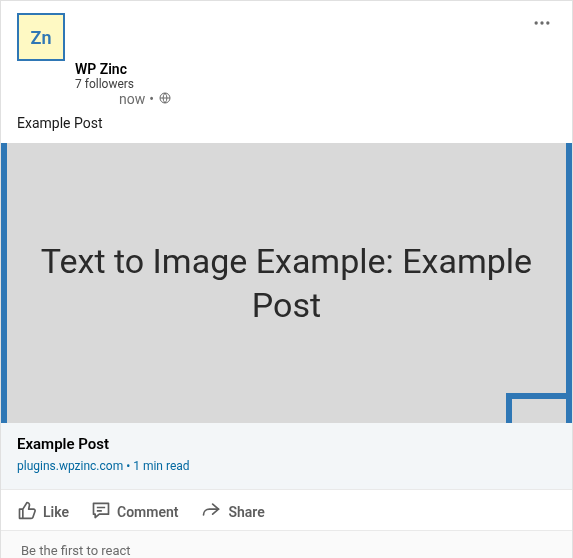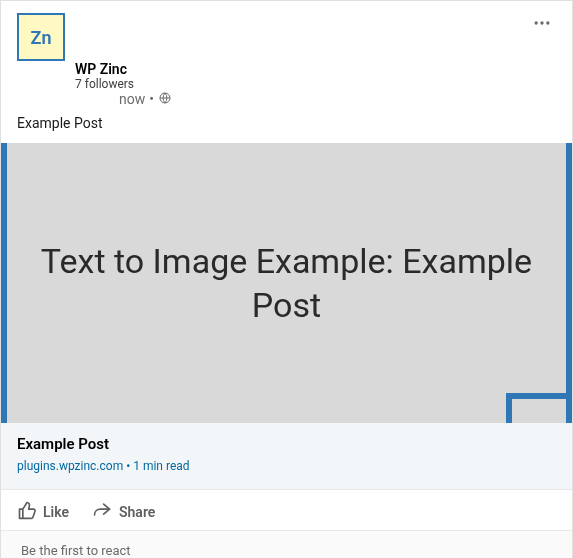--- a/index.html
+++ b/index.html
@@ -182,20 +182,27 @@
 
   <div class="actions">
     <div class="action-btn">
       <svg width="20" height="20" viewBox="0 0 24 24" fill="none" stroke="#5e5e5e" stroke-width="2" stroke-linejoin="round">
         <path d="M7 22V11L12 3c1 0 3 1 3 3l-1 5h6c1 0 2 1 1.7 2.3L19 21c-.3 1-1 1-2 1H7z"></path>
         <path d="M7 11H3v11h4"></path>
       </svg>
       <span>Like</span>
     </div>
     <div class="action-btn">
+      <svg width="20" height="20" viewBox="0 0 24 24" fill="none" stroke="#5e5e5e" stroke-width="2" stroke-linejoin="round">
+        <path d="M3 4h18v13H10l-5 4v-4H3V4z"></path>
+        <path d="M7 9h10M7 13h6"></path>
+      </svg>
+      <span>Comment</span>
+    </div>
+    <div class="action-btn">
       <svg width="22" height="20" viewBox="0 0 24 24" fill="none" stroke="#5e5e5e" stroke-width="2" stroke-linejoin="round" stroke-linecap="round">
         <path d="M14 5l7 6-7 6"></path>
         <path d="M21 11H10c-4 0-7 3-7 7"></path>
       </svg>
       <span>Share</span>
     </div>
   </div>
 
   <div class="reactions">Be the first to react</div>
 

